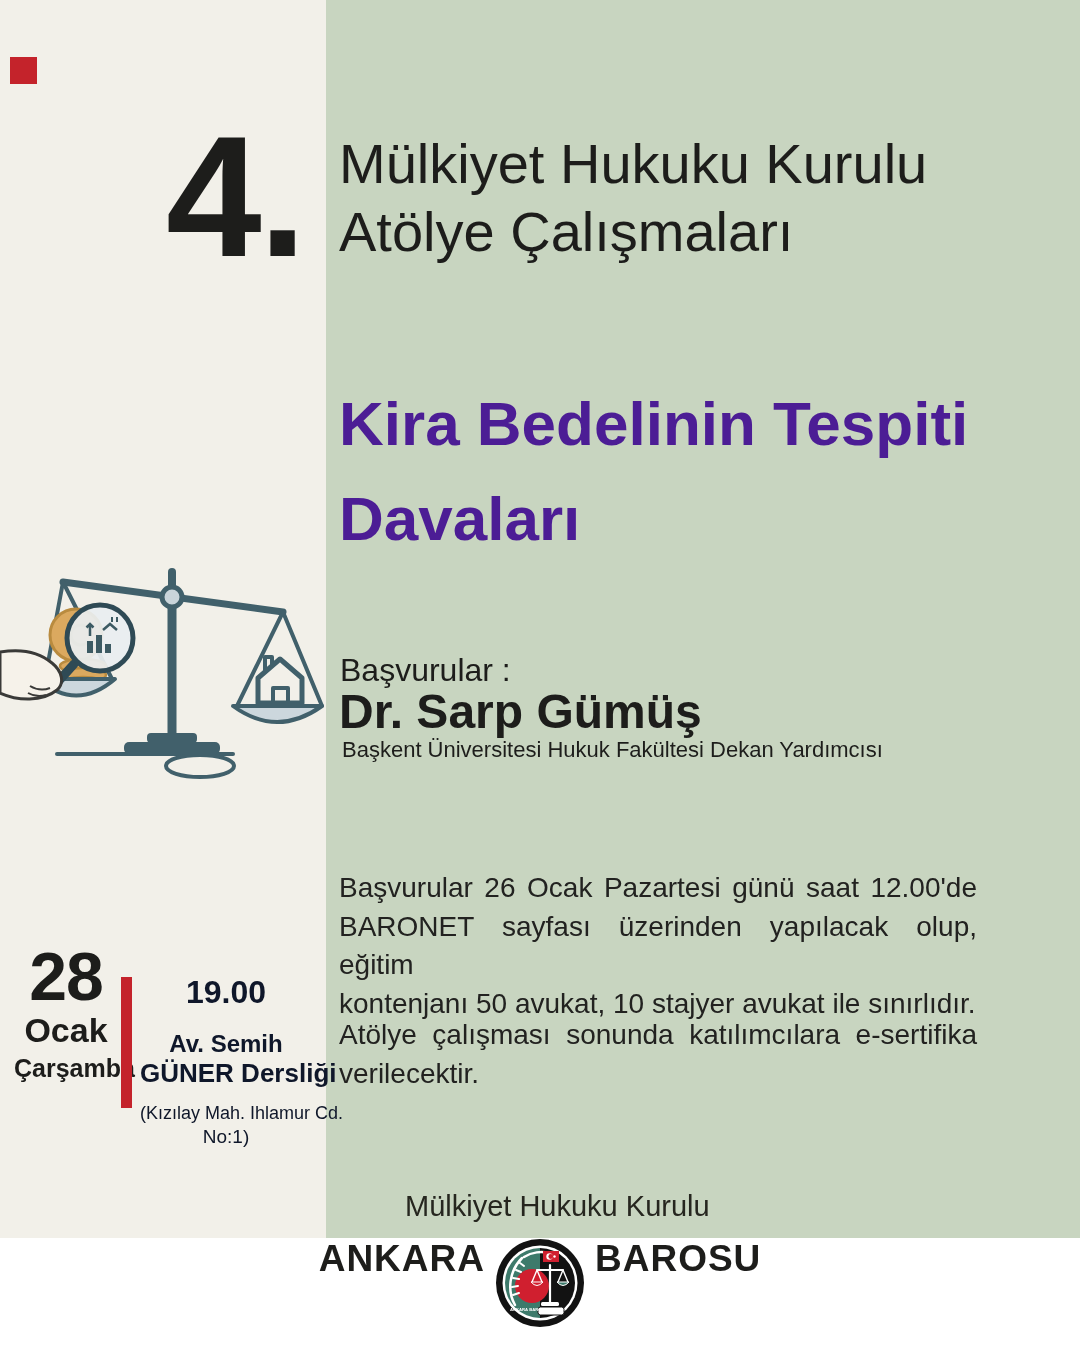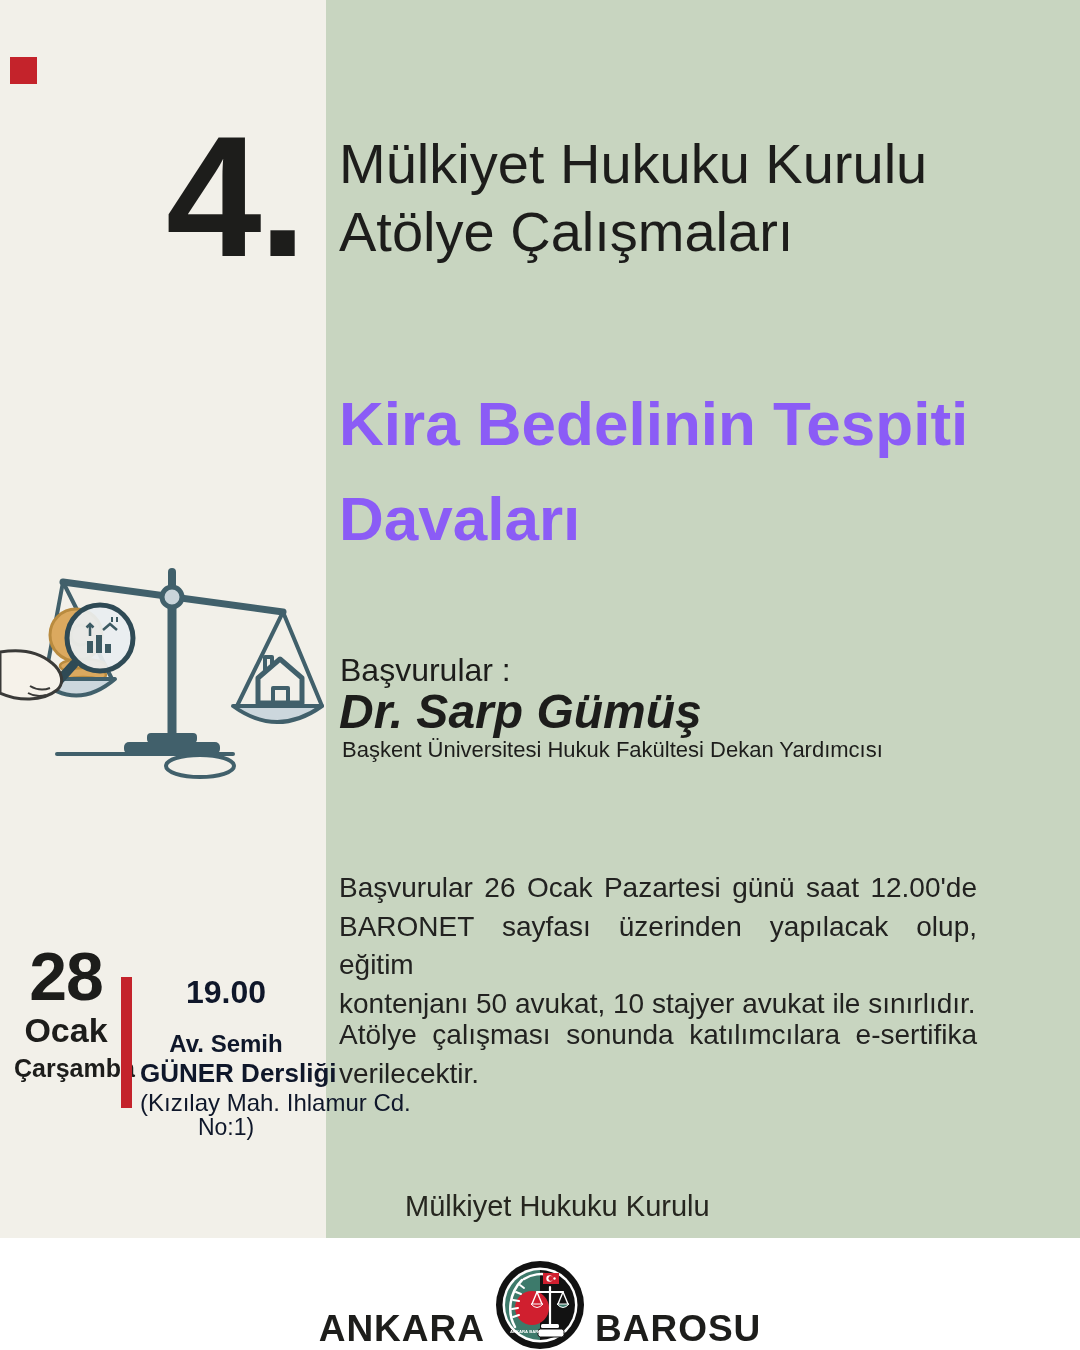--- a/index.html
+++ b/index.html
@@ -10,47 +10,47 @@
   .footer-band{position:absolute;left:0;top:1238px;width:1080px;height:112px;background:#ffffff;}
   .red-square{position:absolute;left:10px;top:57px;width:27px;height:27px;background:#c4232b;}
 
   .big-number{position:absolute;left:166px;top:110px;font-size:172px;line-height:1;
               font-weight:bold;letter-spacing:-3px;color:#1d1d1b;}
 
   .header-title{position:absolute;left:339px;top:130px;width:660px;
                 font-size:56px;line-height:68px;font-weight:400;color:#1d1d1b;white-space:nowrap;}
 
   .main-title{position:absolute;left:339px;top:376px;width:660px;
-              font-size:62px;line-height:95px;font-weight:bold;color:#8b5cf6;white-space:nowrap;}
+              font-size:62px;line-height:95px;font-weight:bold;color:#4c1d95;white-space:nowrap;}
 
   .speaker-label{position:absolute;left:340px;top:652px;font-size:32px;color:#1d1d1b;}
-  .speaker-name{position:absolute;left:339px;top:684px;font-size:48px;font-weight:bold;color:#1d1d1b;font-style:italic;}
+  .speaker-name{position:absolute;left:339px;top:684px;font-size:48px;font-weight:bold;color:#1d1d1b;}
   .speaker-title{position:absolute;left:342px;top:737px;font-size:22px;color:#1d1d1b;white-space:nowrap;}
 
   .para{position:absolute;left:339px;width:638px;font-size:28px;line-height:38.5px;color:#222220;}
   .para-1{top:869px;}
   .para-2{top:1016px;}
   .jline{text-align:justify;text-align-last:justify;}
 
   .event-left{position:absolute;left:14px;top:940px;width:104px;text-align:center;color:#1d1d1b;}
   .event-day{font-size:68px;line-height:72px;font-weight:bold;letter-spacing:-1px;}
   .event-month{font-size:34px;line-height:36px;font-weight:bold;}
   .event-weekday{font-size:25px;line-height:28px;font-weight:bold;margin-top:6px;}
   .event-bar{position:absolute;left:121px;top:977px;width:11px;height:131px;background:#c4232b;}
   .event-right{position:absolute;left:140px;top:974px;width:172px;text-align:center;color:#0f172a;}
   .event-time{font-size:32px;line-height:36px;font-weight:bold;}
   .venue-1{font-size:24px;line-height:28px;font-weight:bold;margin-top:20px;}
   .venue-2{font-size:26px;line-height:30px;font-weight:bold;white-space:nowrap;}
-  .venue-3{font-size:24px;line-height:24px;margin-top:3px;white-space:nowrap;}
-  .venue-4{font-size:23px;line-height:24px;}
+  .venue-3{font-size:18px;line-height:24px;margin-top:13px;white-space:nowrap;}
+  .venue-4{font-size:19px;line-height:24px;}
 
   .footer-org{position:absolute;left:405px;top:1190px;font-size:29px;color:#26261f;}
 
   .brand-bar{position:absolute;left:0;top:1238px;width:1080px;height:112px;
-             display:flex;align-items:flex-end;justify-content:center;gap:10px;}
+             display:flex;align-items:flex-start;justify-content:center;gap:10px;}
   .brand-word{font-size:37px;font-weight:bold;letter-spacing:1px;color:#1d1d1b;}
 
   .scales-illustration{position:absolute;left:0;top:540px;}
 </style>
 </head>
 <body>
 
 <div class="poster">
 
   <div class="panel-left"></div>

